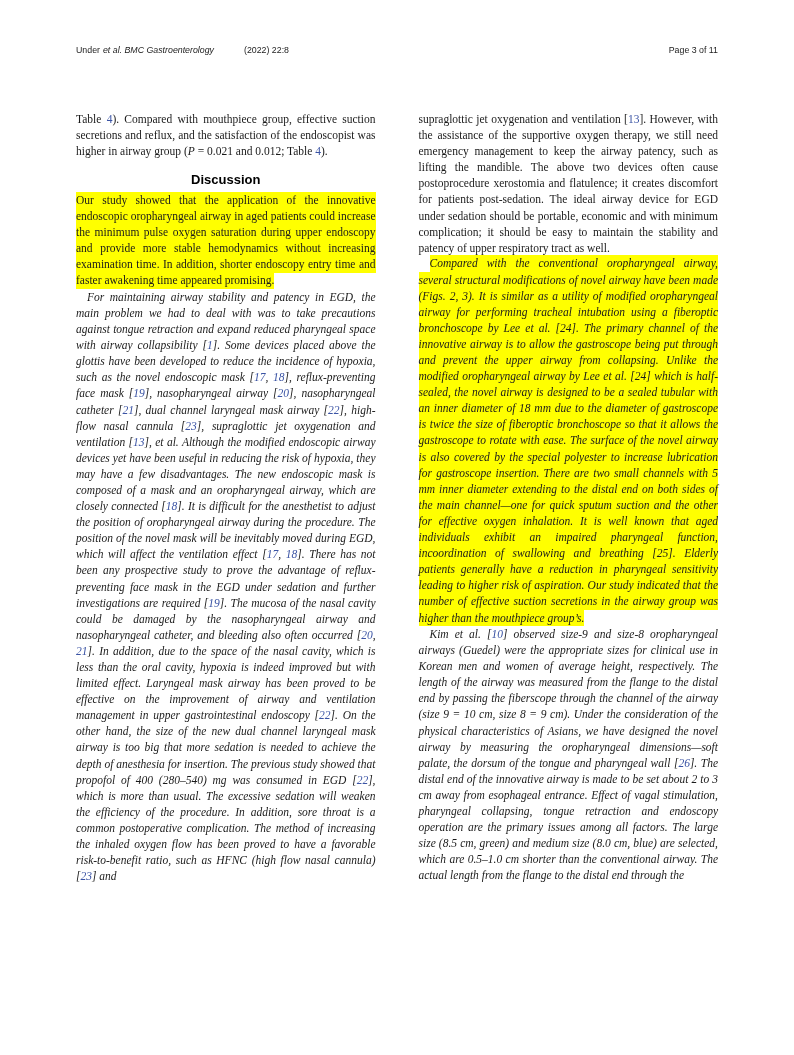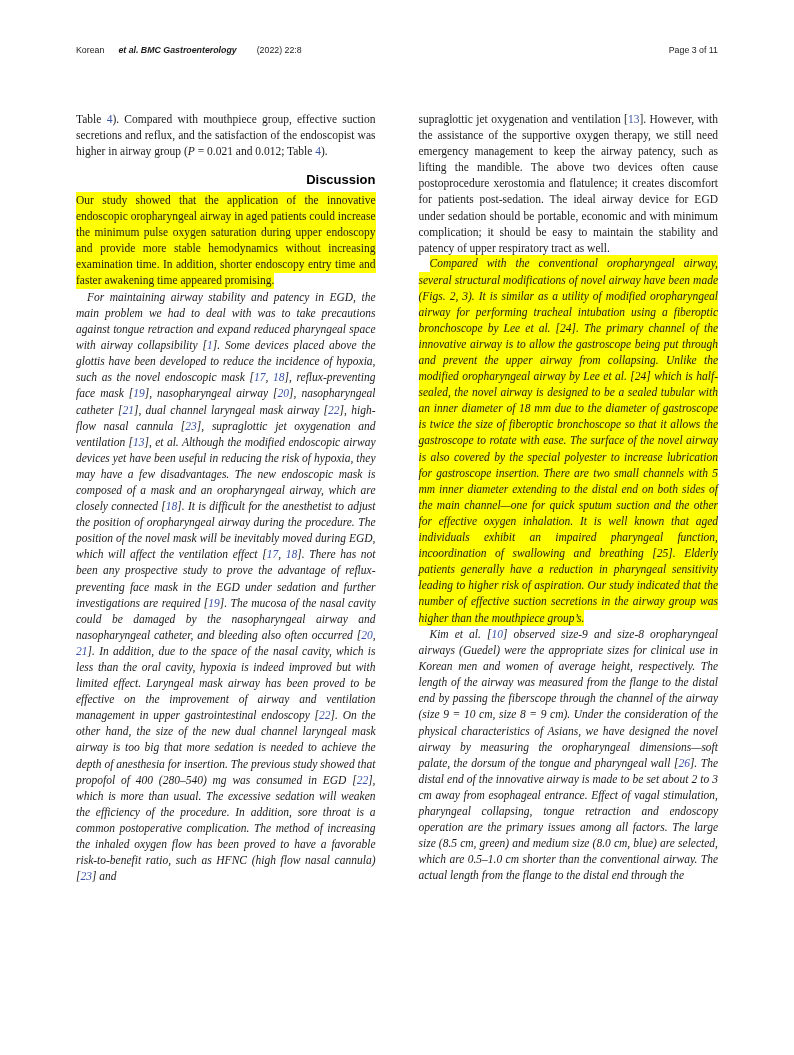--- a/index.html
+++ b/index.html
@@ -16,22 +16,22 @@
   .header {
     position: absolute;
     top: 45px; left: 76px; right: 76px;
     display: flex;
     justify-content: space-between;
     align-items: baseline;
     font-family: "Liberation Sans", sans-serif;
     font-size: 8.8px;
     color: #1c1c1c;
   }
-  .header .journal-name { font-style: italic; margin-left: 14px; font-weight: bold; }
-  .header .issue-info { margin-left: 20px; }
+  .header .journal-name { font-style: italic; margin-left: 3px; }
+  .header .issue-info { margin-left: 30px; }
   .columns {
     position: absolute;
     top: 111px; left: 76px;
     width: 642px;
     display: flex;
     gap: 43px;
   }
   .col {
     width: 308px;
     font-size: 11.5px;
@@ -41,35 +41,35 @@
     -webkit-hyphens: auto;
   }
   .para { margin: 0; }
   .para.indent { text-indent: 11px; font-style: italic; }
   .section-heading {
     font-family: "Liberation Sans", sans-serif;
     font-weight: 700;
     font-size: 13px;
     line-height: 15px;
     margin: 13px 0 5px 0;
-    text-align: right;
+    text-align: center;
     color: #000000;
   }
   .seg { }
   .hl .seg { background: var(--hl, #ffff00); padding: 2.4px 0; }
   .cite { color: var(--cite, #3a53a4); }
   .it { font-style: italic; }
 </style>
 </head>
 <body>
 
 <div class="page" style="--hl: #ffff00; --cite: #3a53a4; --text: #1a1a1a;">
   <div class="header">
     <div class="header-left">
-      <span>Korean</span><span class="journal-name">et al. BMC Gastroenterology</span><span class="issue-info">(2022) 22:8</span>
+      <span>Under</span><span class="journal-name">et al. BMC Gastroenterology</span><span class="issue-info">(2022) 22:8</span>
     </div>
     <div class="header-right">Page 3 of 11</div>
   </div>
 
   <div class="columns">
     <div class="col" id="col-left">
         <p class="para"><span class="seg">Table </span><span class="seg cite">4</span><span class="seg">). Compared with mouthpiece group, effective suction secretions and reflux, and the satisfaction of the endoscopist was higher in airway group (</span><span class="seg it">P</span><span class="seg"> = 0.021 and 0.012; Table </span><span class="seg cite">4</span><span class="seg">).</span></p>
         <h2 class="section-heading">Discussion</h2>
         <p class="para hl"><span class="seg">Our study showed that the application of the innovative endoscopic oropharyngeal airway in aged patients could increase the minimum pulse oxygen saturation during upper endoscopy and provide more stable hemodynamics without increasing examination time. In addition, shorter endoscopy entry time and faster awakening time appeared promising.</span></p>
         <p class="para indent"><span class="seg">For maintaining airway stability and patency in EGD, the main problem we had to deal with was to take precautions against tongue retraction and expand reduced pharyngeal space with airway collapsibility [</span><span class="seg cite">1</span><span class="seg">]. Some devices placed above the glottis have been developed to reduce the incidence of hypoxia, such as the novel endoscopic mask [</span><span class="seg cite">17</span><span class="seg">, </span><span class="seg cite">18</span><span class="seg">], reflux-preventing face mask [</span><span class="seg cite">19</span><span class="seg">], nasopharyngeal airway [</span><span class="seg cite">20</span><span class="seg">], nasopharyngeal catheter [</span><span class="seg cite">21</span><span class="seg">], dual channel laryngeal mask airway [</span><span class="seg cite">22</span><span class="seg">], high-flow nasal cannula [</span><span class="seg cite">23</span><span class="seg">], supraglottic jet oxygenation and ventilation [</span><span class="seg cite">13</span><span class="seg">], et al. Although the modified endoscopic airway devices yet have been useful in reducing the risk of hypoxia, they may have a few disadvantages. The new endoscopic mask is composed of a mask and an oropharyngeal airway, which are closely connected [</span><span class="seg cite">18</span><span class="seg">]. It is difficult for the anesthetist to adjust the position of oropharyngeal airway during the procedure. The position of the novel mask will be inevitably moved during EGD, which will affect the ventilation effect [</span><span class="seg cite">17</span><span class="seg">, </span><span class="seg cite">18</span><span class="seg">]. There has not been any prospective study to prove the advantage of reflux-preventing face mask in the EGD under sedation and further investigations are required [</span><span class="seg cite">19</span><span class="seg">]. The mucosa of the nasal cavity could be damaged by the nasopharyngeal airway and nasopharyngeal catheter, and bleeding also often occurred [</span><span class="seg cite">20</span><span class="seg">, </span><span class="seg cite">21</span><span class="seg">]. In addition, due to the space of the nasal cavity, which is less than the oral cavity, hypoxia is indeed improved but with limited effect. Laryngeal mask airway has been proved to be effective on the improvement of airway and ventilation management in upper gastrointestinal endoscopy [</span><span class="seg cite">22</span><span class="seg">]. On the other hand, the size of the new dual channel laryngeal mask airway is too big that more sedation is needed to achieve the depth of anesthesia for insertion. The previous study showed that propofol of 400 (280–540) mg was consumed in EGD [</span><span class="seg cite">22</span><span class="seg">], which is more than usual. The excessive sedation will weaken the efficiency of the procedure. In addition, sore throat is a common postoperative complication. The method of increasing the inhaled oxygen flow has been proved to have a favorable risk-to-benefit ratio, such as HFNC (high flow nasal cannula) [</span><span class="seg cite">23</span><span class="seg">] and</span></p>

